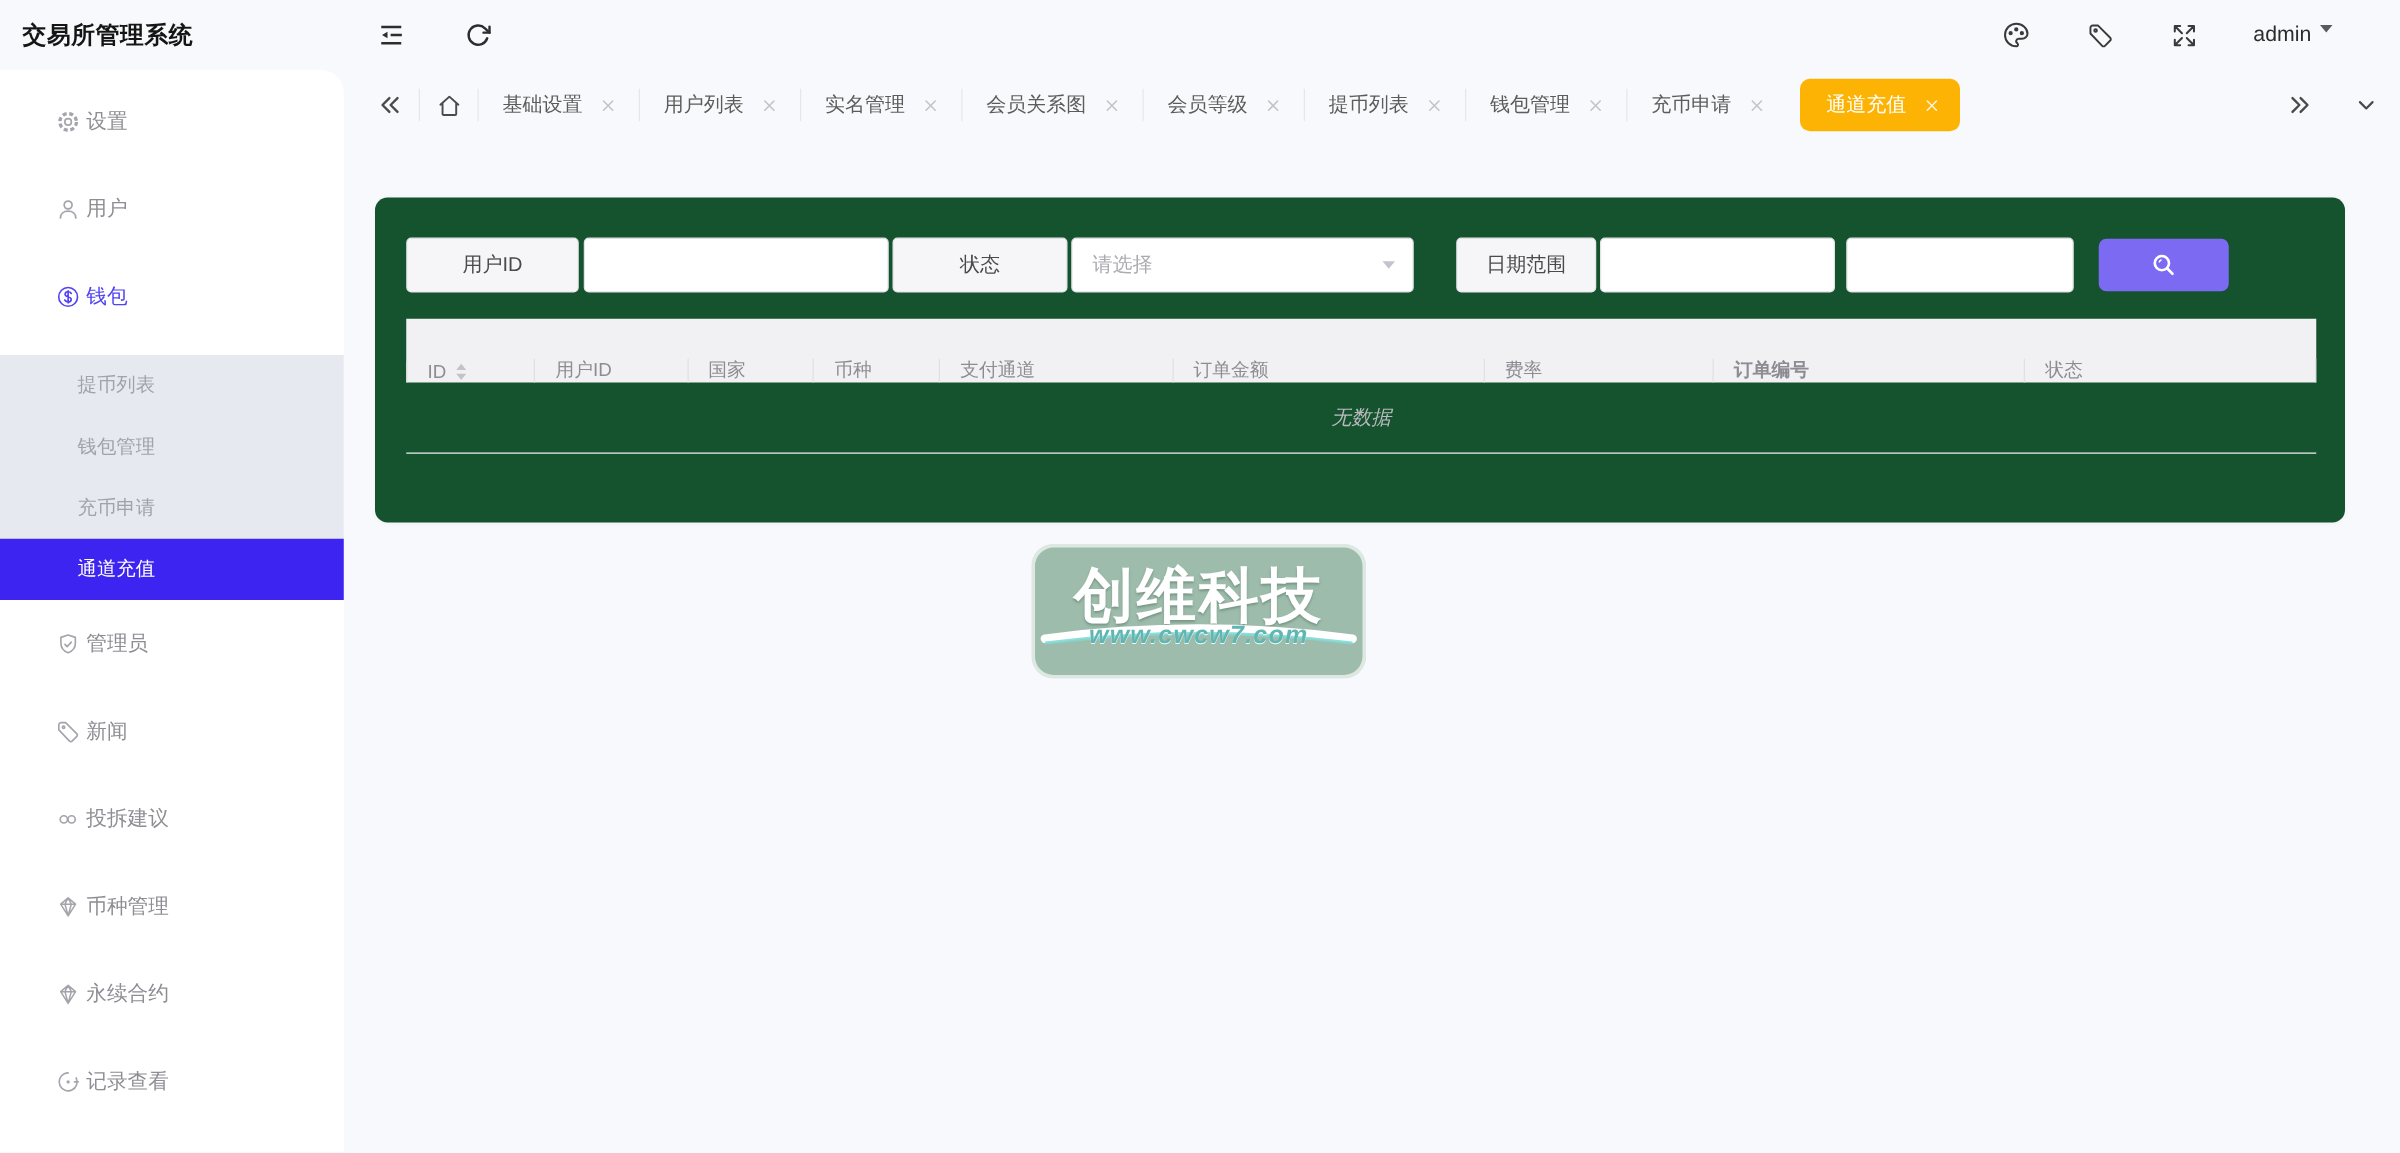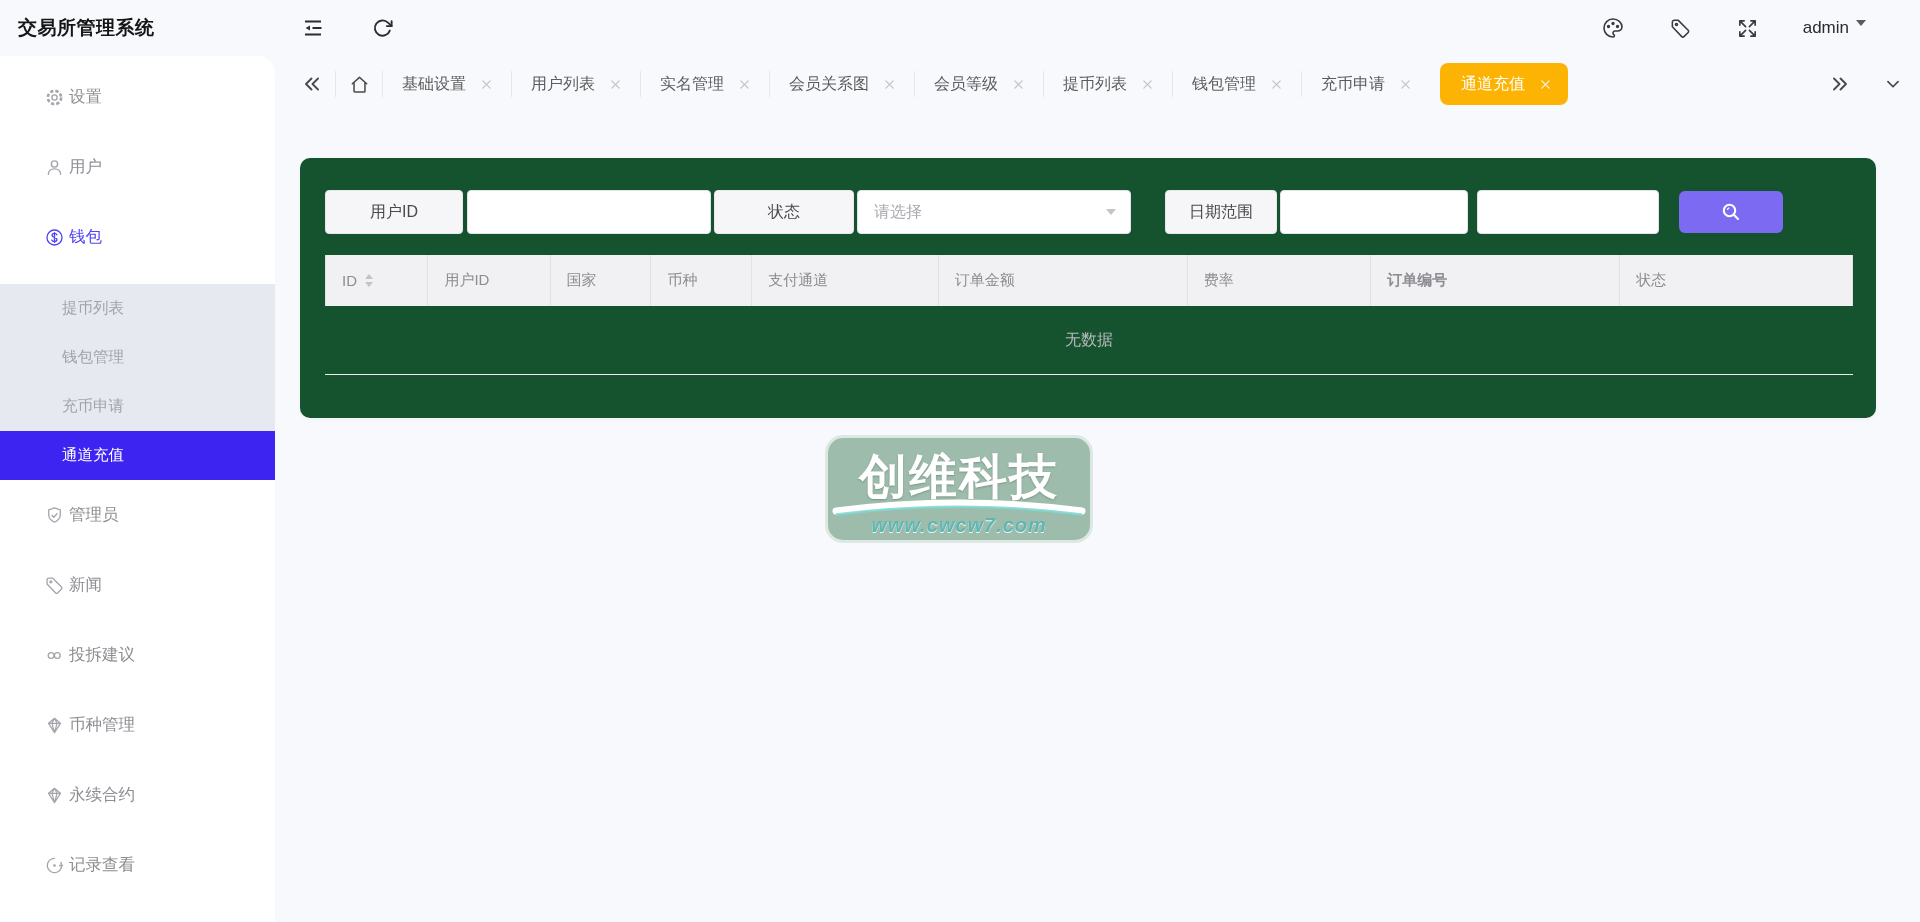--- a/index.html
+++ b/index.html
@@ -43,37 +43,37 @@
   .card { position:absolute; left:300px; top:158px; width:1576px; height:260px; background:#14532d; border-radius:10px; box-shadow:0 1px 4px rgba(40,40,80,.04); z-index:1; }
   .filters { position:absolute; left:25px; top:32px; display:flex; align-items:center; }
   .flabel { background:#f6f6f8; border:1px solid #e8e8ec; border-radius:4px; height:44px; display:flex; align-items:center; justify-content:center; font-size:16px; color:#4a4a4a; }
   .finput { background:#fff; border:1px solid #e2e2e8; border-radius:4px; height:44px; padding:0 12px; font-size:15px; color:#333; outline:none; font-family:inherit; }
   .fselect { background:#fff; border:1px solid #e2e2e8; border-radius:4px; height:44px; display:flex; align-items:center; justify-content:space-between; padding:0 14px 0 16px; font-size:16px; color:#aaaab2; cursor:pointer; }
   .sel-caret { width:0; height:0; border-left:5px solid transparent; border-right:5px solid transparent; border-top:6px solid #c4c4cc; }
   .search-btn { width:104px; height:42px; background:#7c6bf2; border:none; border-radius:6px; display:flex; align-items:center; justify-content:center; cursor:pointer; color:#fff; }
 
   
   .table { position:absolute; left:25px; top:97px; width:1528px; }
-  .thead { display:flex; height:51px; background:#f1f1f3; }
+  .thead { display:flex; height:51px; background:#f1f1f3;align-items:flex-end; }
   .th { display:flex; align-items:center; gap:8px; padding-left:16px; font-size:15px; color:#8c8c92; border-left:1px solid #e1e1e5; }
   .th:last-child { border-right:1px solid #e1e1e5; }
   .th:nth-child(1){width:6.7%;} .th:nth-child(2){width:8.0%;} .th:nth-child(3){width:6.6%;}
   .th:nth-child(4){width:6.6%;} .th:nth-child(5){width:12.2%;} .th:nth-child(6){width:16.3%;}
   .th:nth-child(7){width:12.0%;} .th:nth-child(8){width:16.3%;font-weight:bold;} .th:nth-child(9){width:15.3%;}
   .sort { display:flex; flex-direction:column; gap:3px; cursor:pointer; }
   .sort i { display:block; width:0; height:0; border-left:4.5px solid transparent; border-right:4.5px solid transparent; }
   .sort .up { border-bottom:5px solid #c2c2c8; }
   .sort .dn { border-top:5px solid #c2c2c8; }
-  .empty-row { height:69px; display:flex; align-items:center; justify-content:center; font-size:16px; color:#b9b9bf; border-bottom:1px solid #ededf1; }
+  .empty-row { height:57px; display:flex; align-items:center; justify-content:center; font-size:16px; color:#b9b9bf; border-bottom:1px solid #ededf1;font-style:italic; }
 
   
   .watermark { position:absolute; left:825px; top:413px; width:268px; height:108px; background:rgba(139,176,154,.83); border:3px solid rgba(255,255,255,.65); border-radius:18px; z-index:3; text-align:center;margin-top:22px; }
   .wm-title { margin-top:7px; font-size:48px; font-weight:bold; color:#fff; letter-spacing:2px; text-shadow:0 1px 2px rgba(50,80,65,.35); }
   .wm-swoosh { position:absolute; left:0; bottom:22px; }
-  .wm-url { position:absolute; bottom:3px; width:100%; font-style:italic; font-weight:bold; font-size:20px; letter-spacing:1px; color:#5fb6b2; text-shadow:0 1px 0 rgba(255,255,255,.9); }
+  .wm-url { position:absolute; bottom:20px; width:100%; font-style:italic; font-weight:bold; font-size:20px; letter-spacing:1px; color:#5fb6b2; text-shadow:0 1px 0 rgba(255,255,255,.9); }
 </style>
 </head>
 <body>
 
 <header class="topbar">
   <div class="brand">交易所管理系统</div>
   <div class="tb-left">
     <span class="tbtn icon">
       <svg width="24" height="24" viewBox="0 0 24 24" fill="none" stroke="currentColor" stroke-width="2">
         <path d="M4 5.5h16M11.5 12h9M4 18.5h16"></path>

